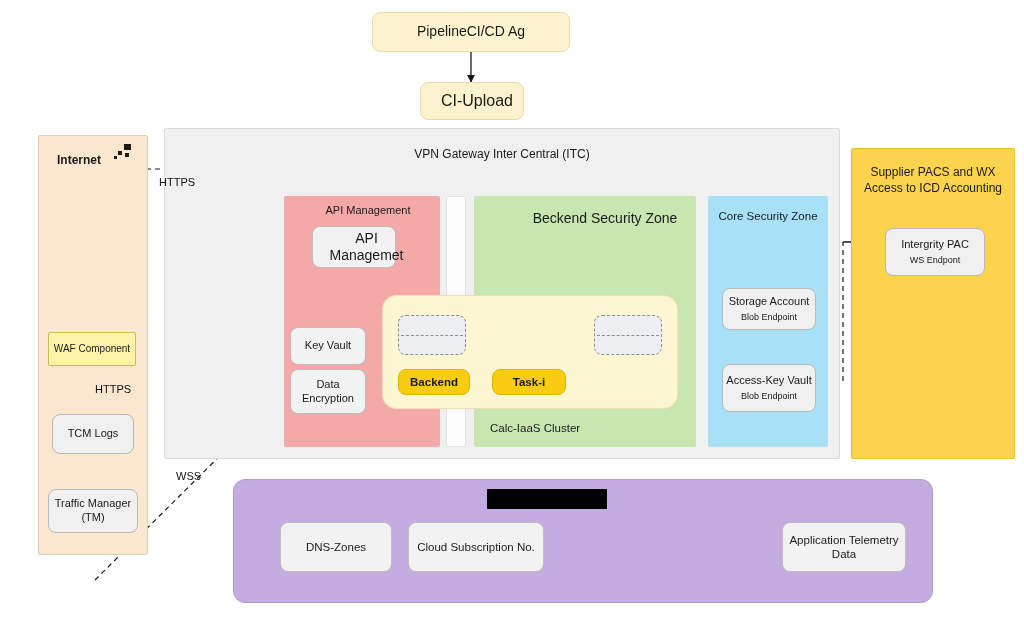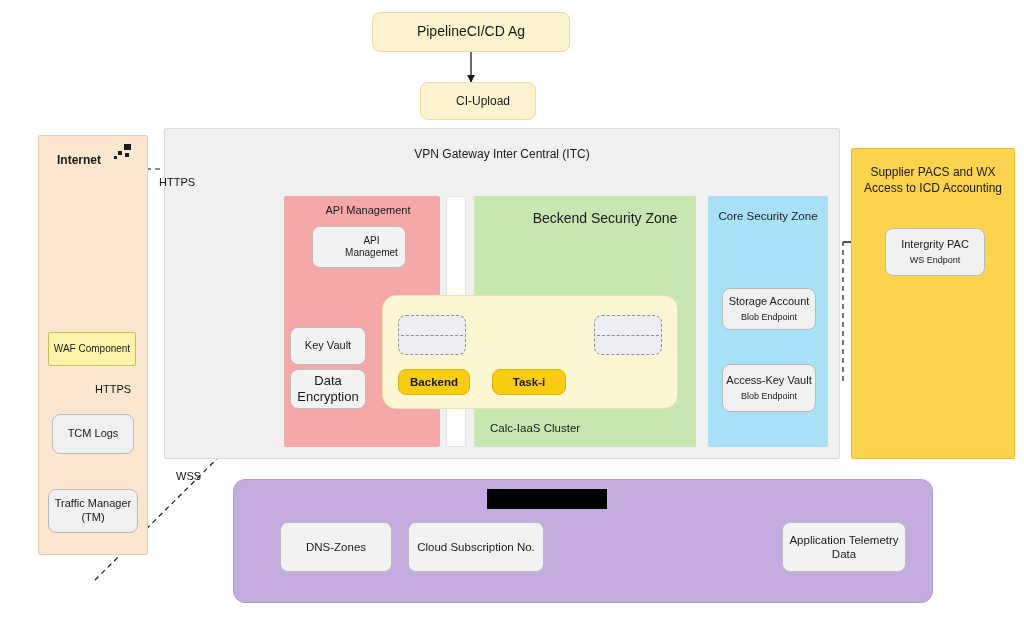--- a/index.html
+++ b/index.html
@@ -143,21 +143,21 @@
     <path d="M 746 330 L 746 350 L 668 350" stroke="#1a1a1a" stroke-width="1.2" fill="none" stroke-dasharray="5,4" marker-end="url(#arrow)"></path>
 
     <path d="M 816 381 L 843 381 L 843 242" stroke="#1a1a1a" stroke-width="1.2" fill="none" stroke-dasharray="5,4"></path>
 
     <path d="M 843 242 L 885 242" stroke="#1a1a1a" stroke-width="1.3" fill="none" marker-end="url(#arrow)"></path>
   </svg>
 
   <div class="node n-cream" style="left:372px; top:12px; width:198px; height:40px; font-size:14px;">
     <span>PipelineCI/CD Ag</span>
   </div>
-  <div class="node n-cream" style="left:420px; top:82px; width:116px; height:38px; font-size:12px;padding-left:10px;">
+  <div class="node n-cream" style="left:420px; top:82px; width:104px; height:38px; font-size:16px;padding-left:10px;">
     <span>CI-Upload</span>
   </div>
 
   <div class="node internet-panel" style="left:38px; top:135px; width:110px; height:420px;"></div>
   <div class="zone-title" style="left:44px; top:145px; width:70px; font-size:12px; font-weight:bold;margin-top:8px;">Internet</div>
 
   <div style="position:absolute; left:114px; top:143px; width:22px; height:18px;">
     <div class="netdot" style="left:10px; top:1px; width:7px; height:6px;"></div>
     <div class="netdot" style="left:4px; top:8px; width:4px; height:4px;"></div>
     <div class="netdot" style="left:11px; top:10px; width:4px; height:4px;"></div>
@@ -175,27 +175,27 @@
   <div class="node n-gray" style="left:52px; top:414px; width:82px; height:40px; font-size:11px;">
     <span>TCM Logs</span>
   </div>
 
   <div class="node vpn-panel" style="left:164px; top:128px; width:676px; height:331px;"></div>
   <div class="zone-title" style="left:340px; top:147px; width:324px; font-size:12px;">VPN Gateway Inter Central (ITC)</div>
   <div class="edge-label" style="left:159px; top:176px;">HTTPS</div>
 
   <div class="node zone-pink" style="left:284px; top:196px; width:156px; height:251px;"></div>
   <div class="zone-title" style="left:284px; top:203px; width:156px; font-size:11px;padding-left:12px;">API Management</div>
-  <div class="node n-white" style="left:312px; top:226px; width:94px; height:42px; font-size:10px;padding-left:25px;">
+  <div class="node n-white" style="left:312px; top:226px; width:84px; height:42px; font-size:14px;padding-left:25px;">
     <span>API Managemet</span>
   </div>
   <div class="node n-white" style="left:290px; top:327px; width:76px; height:38px; font-size:11px;">
     <span>Key Vault</span>
   </div>
-  <div class="node n-white" style="left:290px; top:369px; width:76px; height:40px; font-size:13px;">
+  <div class="node n-white" style="left:290px; top:369px; width:76px; height:45px; font-size:11px;">
     <span>Data Encryption</span>
   </div>
 
   <div class="node subnet-strip" style="left:446px; top:196px; width:20px; height:251px;"></div>
 
   <div class="node zone-green" style="left:474px; top:196px; width:222px; height:251px;"></div>
   <div class="zone-title" style="left:494px; top:209px; width:222px; font-size:14px;">Beckend Security Zone</div>
   <div class="zone-title" style="left:490px; top:421px; width:200px; font-size:11.5px; text-align:left;">Calc-IaaS Cluster</div>
 
   <div class="node zone-blue" style="left:708px; top:196px; width:120px; height:251px;"></div>

